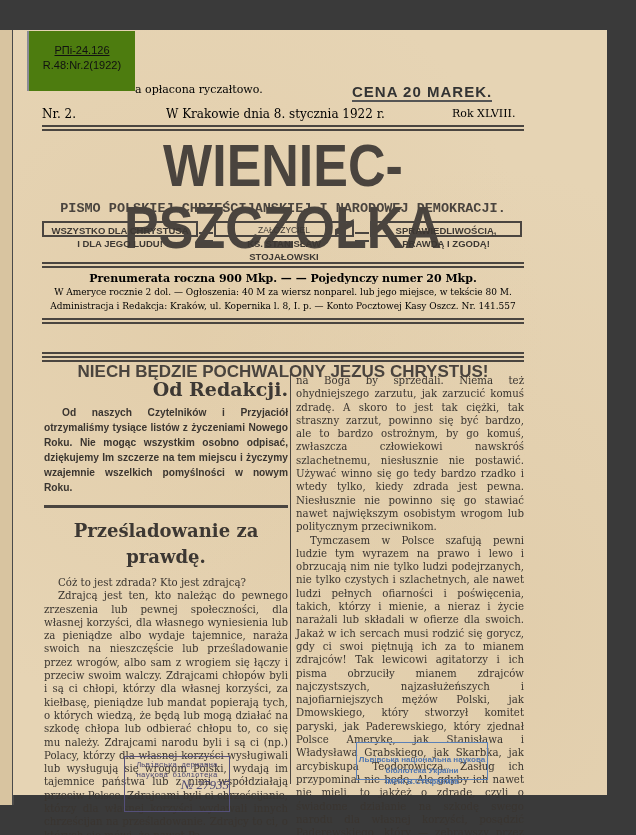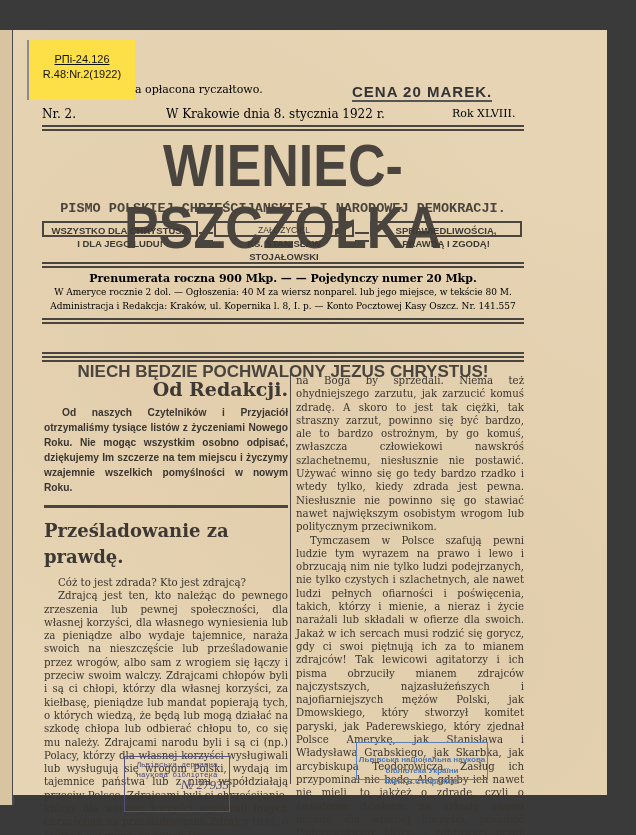--- a/index.html
+++ b/index.html
@@ -13,22 +13,22 @@
     background:#d8c4a0; border-right:2px solid #4a4a4a;
   }
   .paper {
     position:absolute; left:13px; top:30px; width:594px; height:765px;
     background:#e6d4b4;
     background-image: radial-gradient(ellipse at 30% 40%, rgba(220,195,155,0.35), rgba(0,0,0,0) 60%),
                       radial-gradient(ellipse at 80% 80%, rgba(210,185,145,0.25), rgba(0,0,0,0) 55%);
     color:#3a3530;
   }
   .label-sticker {
-    position:absolute; left:27px; top:40px; width:108px; height:60px;
-    background:#fde047; border-left:2px solid #8a8a95;
+    position:absolute; left:27px; top:31px; width:108px; height:60px;
+    background:#4d7c0f; border-left:2px solid #8a8a95;
     font-family:"Liberation Sans", sans-serif; font-size:11px; color:#111;
     text-align:center; line-height:15px; padding-top:12px; box-sizing:border-box;
   }
   .label-sticker .l1 { text-decoration:underline; }
   .abs { position:absolute; }
   .t-top-note { left:135px; top:83px; font-size:11px; }
   .t-price { left:352px; top:83px; font-family:"Liberation Sans", sans-serif; font-weight:bold; font-size:15px; letter-spacing:1px; color:#333; border-bottom:2px solid #555; }
   .t-nr { left:42px; top:107px; font-size:12px; }
   .t-date { left:166px; top:107px; font-size:12px; }
   .t-rok { left:452px; top:107px; font-size:11px; }
@@ -62,21 +62,21 @@
     position:absolute; left:42px; top:326px; width:482px; text-align:center;
     font-family:"Liberation Sans", sans-serif; font-weight:bold; font-size:17px; color:#4a443e;margin-top:36px;
   }
   .col { position:absolute; font-size:10.2px; line-height:13.3px; text-align:justify; color:#3a3530; }
   .col-left { left:44px; top:375px; width:244px; }
   .col-right { left:296px; top:374px; width:228px; }
   .col-divider { position:absolute; left:290px; top:374px; height:410px; border-left:1px solid #4a4540; }
   .h-od { text-align:right; font-weight:bold; font-size:19px; line-height:24px; margin:2px 0 4px; color:#3d3833; }
   .bold-p { font-family:"Liberation Sans", sans-serif; font-weight:bold; font-size:10.2px; line-height:15px; text-indent:18px; }
   .art-rule { border-top:3px solid #4a4540; margin:10px 0 10px; }
-  .h-pr { text-align:left; font-weight:bold; font-size:18px; line-height:26px; margin:0 0 6px; color:#3d3833; }
+  .h-pr { text-align:center; font-weight:bold; font-size:18px; line-height:26px; margin:0 0 6px; color:#3d3833; }
   .p { margin:0; text-indent:14px; }
   .p.first { text-indent:14px; }
   .stamp-purple {
     position:absolute; left:124px; top:756px; width:106px; height:56px;
     border:1.5px solid #55507a; color:#4a4670; font-size:7.5px; text-align:center; line-height:10px;
     font-family:"Liberation Mono", monospace; padding-top:3px; box-sizing:border-box;
   }
   .stamp-purple .num { font-family:"Liberation Serif", serif; font-size:13px; font-style:italic; text-align:right; padding-left:4px; }
   .stamp-blue {
     position:absolute; left:356px; top:742px; width:132px; height:38px;

